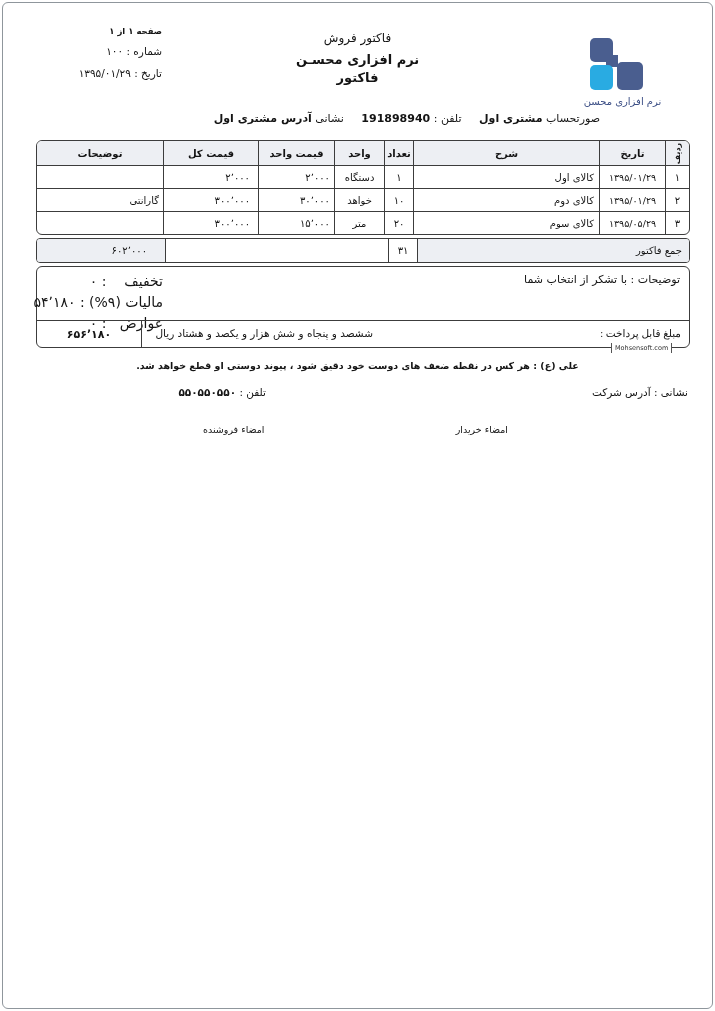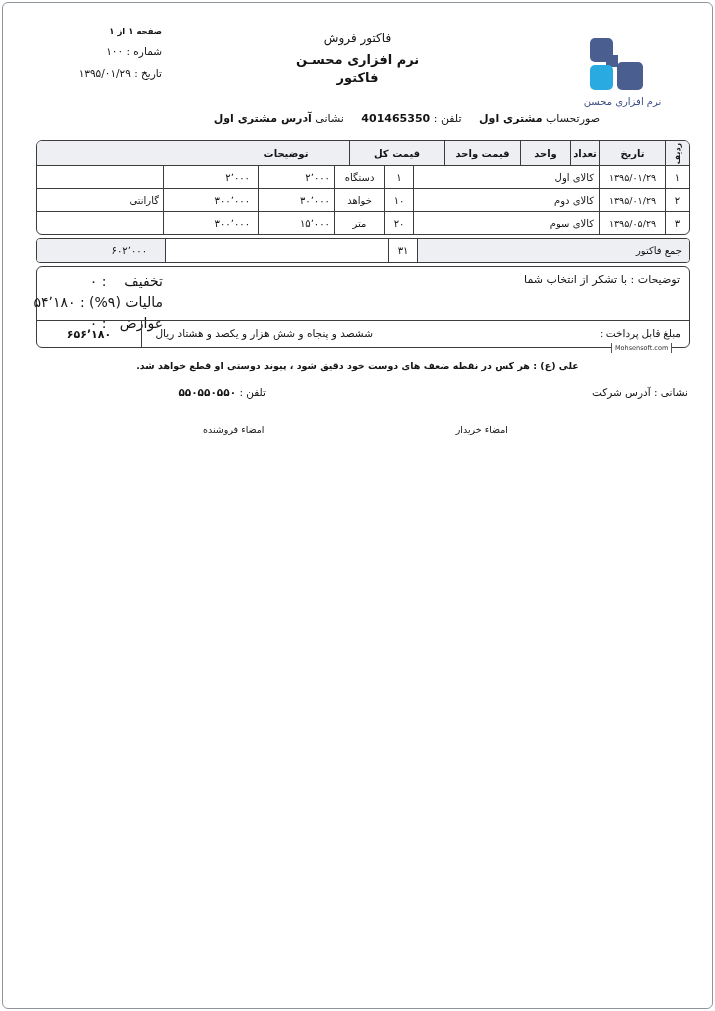--- a/index.html
+++ b/index.html
@@ -111,31 +111,32 @@
     <div class="sq sq-a"></div>
     <div class="sq sq-b"></div>
     <div class="sq sq-c"></div>
     <div class="logo-cap">نرم افزاری محسن</div>
   </div>
 
   <div class="cust">
     <span>صورتحساب</span>
     <span class="b gap">مشتری اول</span>
     <span>تلفن :</span>
-    <span class="b gap">401465350</span>
+    <span class="b gap">191898940</span>
     <span>نشانی</span>
     <span class="b">آدرس مشتری اول</span>
   </div>
 
   <div class="tbl">
     <div class="trow hd">
       <div class="cell c-row">
           <span class="vert">ردیف</span>
         </div>
       <div class="cell c-date">تاریخ</div>
+      <div class="cell c-desc">شرح</div>
       <div class="cell c-qty">تعداد</div>
       <div class="cell c-unit">واحد</div>
       <div class="cell c-uprice">قیمت واحد</div>
       <div class="cell c-total">قیمت کل</div>
       <div class="cell c-note">توضیحات</div>
     </div>
     <div class="trow">
       <div class="cell c-row">۱</div>
       <div class="cell c-date">۱۳۹۵/۰۱/۲۹</div>
       <div class="cell c-desc">کالای اول</div>

